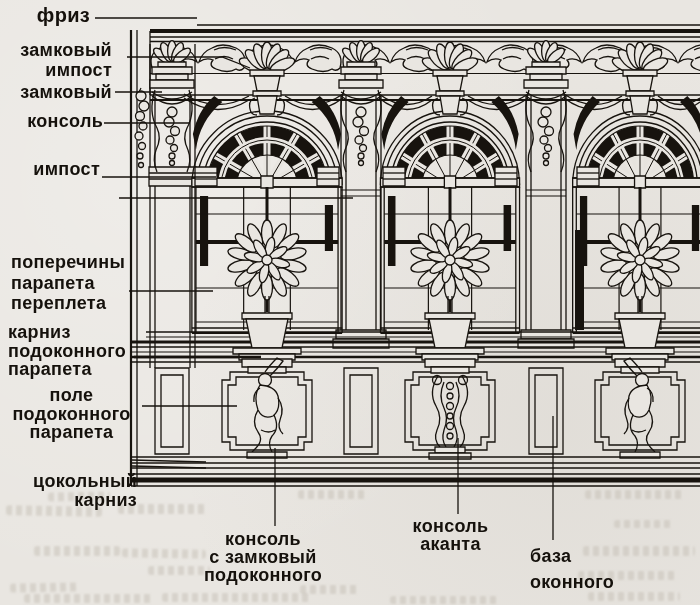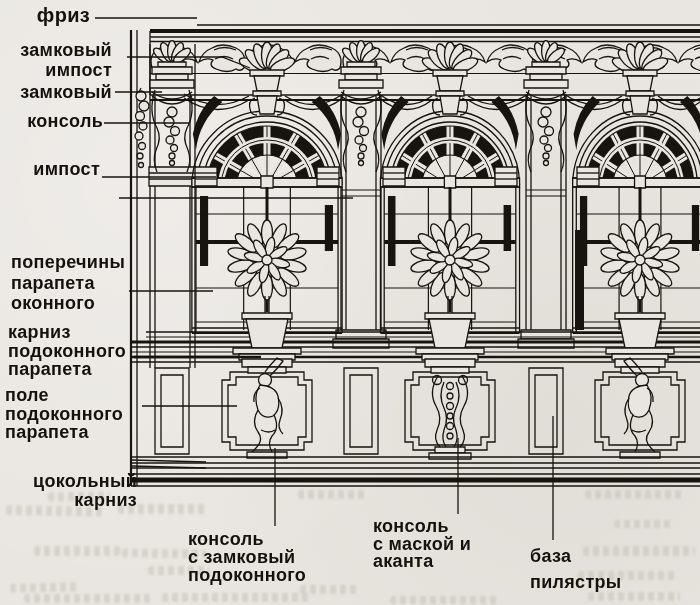--- a/index.html
+++ b/index.html
@@ -15,21 +15,21 @@
   .art *{vector-effect:non-scaling-stroke}
   .ink{stroke:#17130e;fill:none;stroke-width:1.3;stroke-linecap:butt}
   .pf{fill:#e9e6e1}
   .df{fill:#17130e;stroke:none}
   .wh{stroke:#e9e6e1;fill:none}
   .lbl{
     position:absolute;font-weight:bold;font-size:18px;line-height:19px;
     color:#15110c;letter-spacing:.3px;white-space:nowrap
   }
   .lbl span{display:block}
-  .t-r{text-align:right}.t-c{text-align:left}.t-l{text-align:left}
+  .t-r{text-align:right}.t-c{text-align:center}.t-l{text-align:left}
   .sm{
     position:absolute;border-radius:3px;opacity:.5;filter:blur(1.1px);
     background:repeating-linear-gradient(90deg,#c6c0b6 0 6px,rgba(0,0,0,0) 6px 10px);
   }
 </style>
 </head>
 <body>
 
 <div class="page">
 
@@ -409,21 +409,21 @@
   </div>
   <div class="lbl t-r" style="left:8px;top:112px;width:95px">
     <span>консоль</span>
   </div>
   <div class="lbl t-r" style="left:8px;top:160px;width:92px">
     <span>импост</span>
   </div>
   <div class="lbl t-l" style="left:11px;top:252px;width:125px;line-height:20.5px">
     <span>поперечины</span>
     <span>парапета</span>
-    <span>оконного</span>
+    <span>переплета</span>
   </div>
   <div class="lbl t-l" style="left:8px;top:323px;width:128px;line-height:18.5px">
     <span>карниз</span>
     <span>подоконного</span>
     <span>парапета</span>
   </div>
   <div class="lbl t-c" style="left:5px;top:386px;width:133px;line-height:18.5px">
     <span>поле</span>
     <span>подоконного</span>
     <span>парапета</span>
@@ -433,20 +433,19 @@
     <span>карниз</span>
   </div>
 
   <div class="lbl t-c" style="left:188px;top:530px;width:150px;line-height:18px">
     <span>консоль</span>
     <span>с замковый</span>
     <span>подоконного</span>
   </div>
   <div class="lbl t-c" style="left:373px;top:518px;width:155px;line-height:17.5px">
     <span>консоль</span>
-    <span>с маской и</span>
     <span>аканта</span>
   </div>
   <div class="lbl t-l" style="left:530px;top:543px;width:110px;line-height:26px">
     <span>база</span>
-    <span>пилястры</span>
+    <span>оконного</span>
   </div>
 </div>
 
 </body></html>

